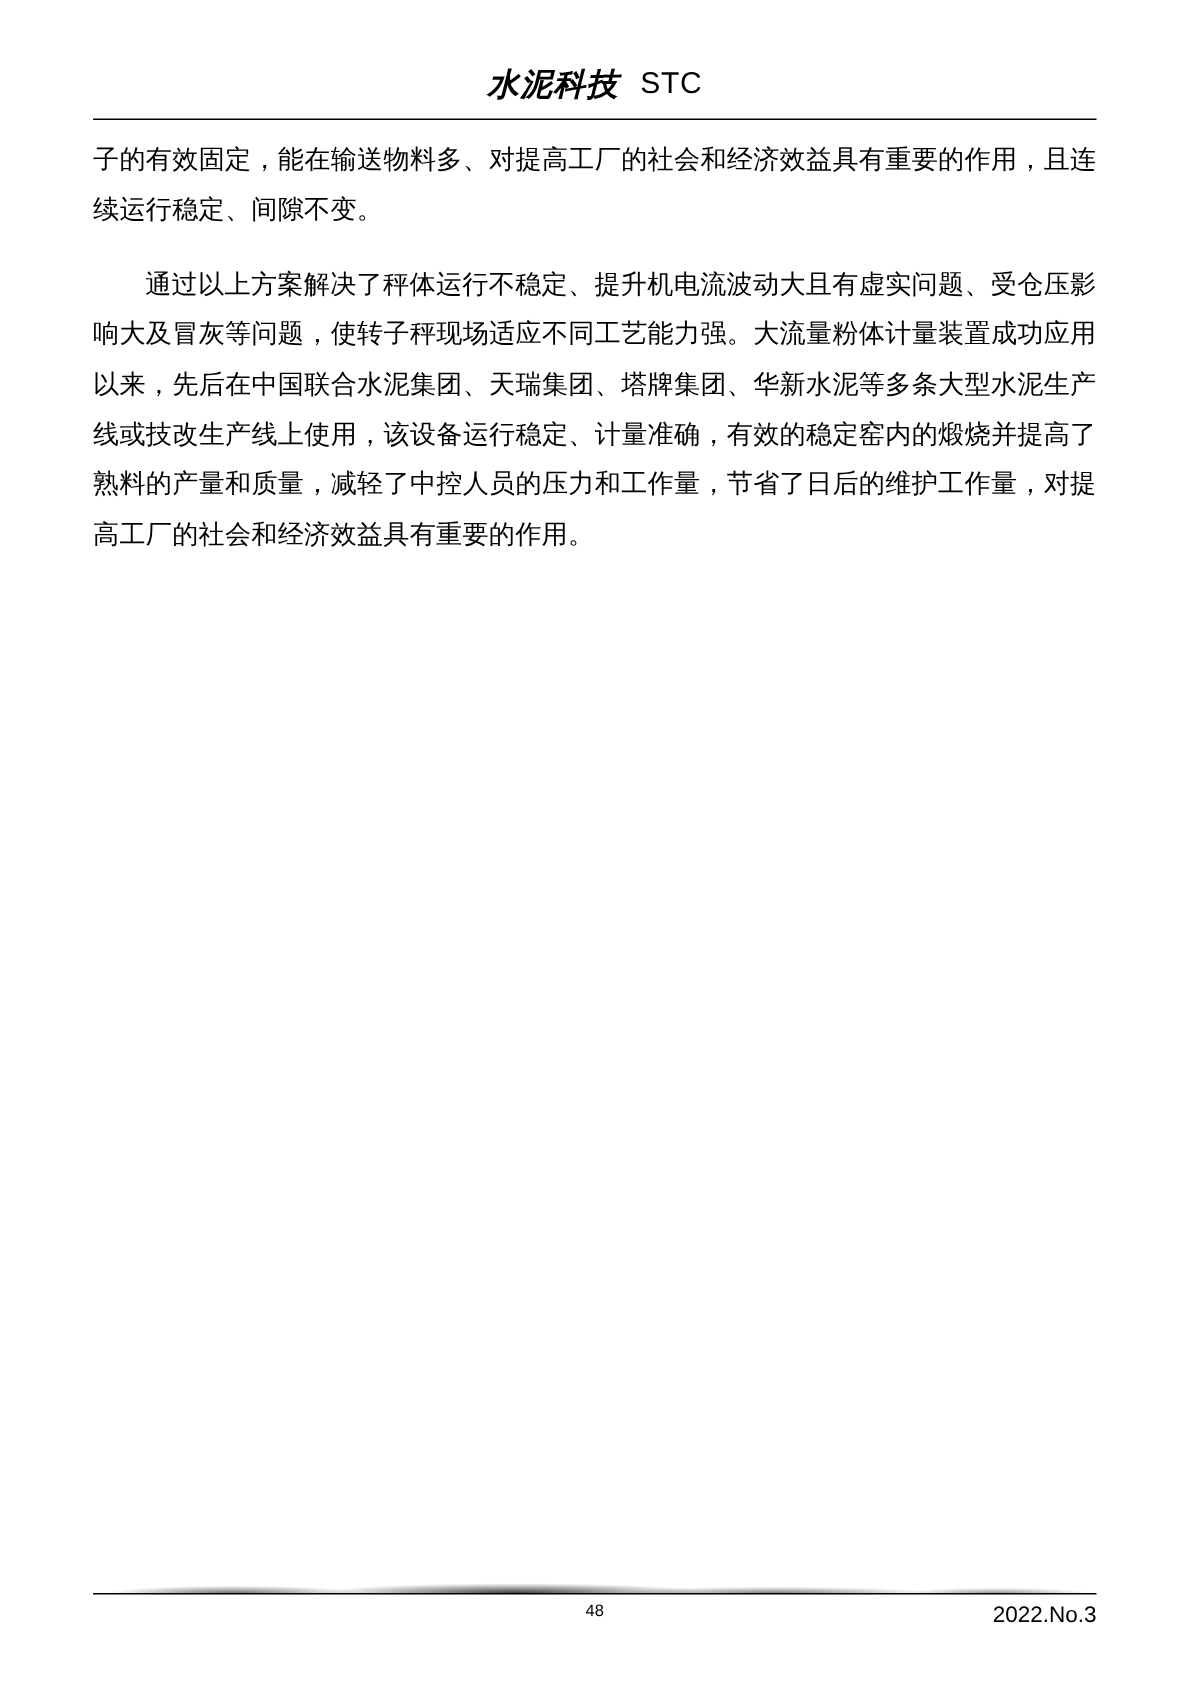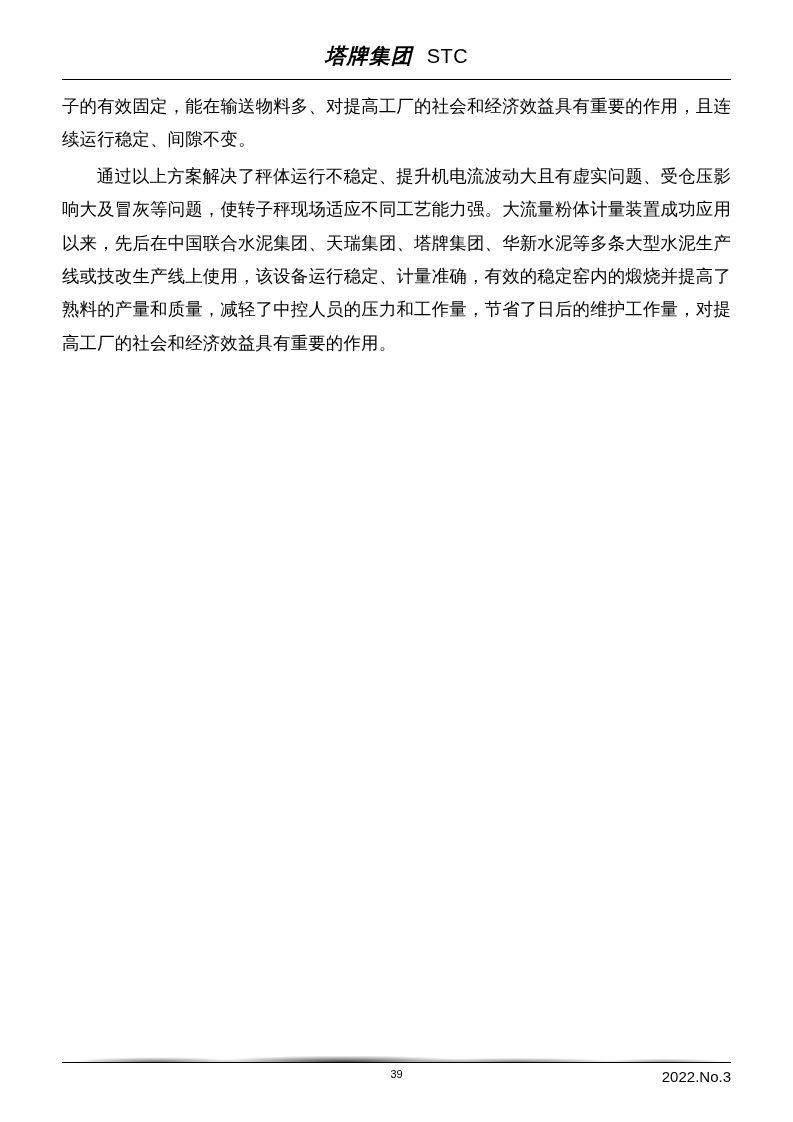--- a/index.html
+++ b/index.html
@@ -69,21 +69,21 @@
     line-height: 33.4px;
     text-align: justify;
     text-justify: inter-ideograph;
     margin: 0;
     letter-spacing: 0.2px;
   }
   .para.indent {
     text-indent: 2em;
   }
   .para + .para {
-    margin-top: 3px;
+    margin-top: 16px;
   }
 
   
   .footer-rule {
     position: absolute;
     bottom: 59px;
     left: 62px;
     width: 669px;
     height: 0;
     border-top: 1px solid #000000;
@@ -123,29 +123,29 @@
     font-family: "Liberation Sans", "DejaVu Sans", sans-serif;
     font-size: 15px;
   }
 </style>
 </head>
 <body>
 
 <div class="page">
 
   <div class="header">
-    <span class="header-title">塔牌集团</span><span class="header-abbr">STC</span>
+    <span class="header-title">水泥科技</span><span class="header-abbr">STC</span>
   </div>
   <div class="header-rule"></div>
 
   <div class="content">
     <p class="para">子的有效固定，能在输送物料多、对提高工厂的社会和经济效益具有重要的作用，且连续运行稳定、间隙不变。</p>
     <p class="para indent">通过以上方案解决了秤体运行不稳定、提升机电流波动大且有虚实问题、受仓压影响大及冒灰等问题，使转子秤现场适应不同工艺能力强。大流量粉体计量装置成功应用以来，先后在中国联合水泥集团、天瑞集团、塔牌集团、华新水泥等多条大型水泥生产线或技改生产线上使用，该设备运行稳定、计量准确，有效的稳定窑内的煅烧并提高了熟料的产量和质量，减轻了中控人员的压力和工作量，节省了日后的维护工作量，对提高工厂的社会和经济效益具有重要的作用。</p>
   </div>
 
   <div class="footer-smudge"></div>
   <div class="footer-rule"></div>
   <div class="footer">
-    <span class="footer-page">39</span>
+    <span class="footer-page">48</span>
     <span class="footer-issue">2022.No.3</span>
   </div>
 
 </div>
 
 </body></html>

